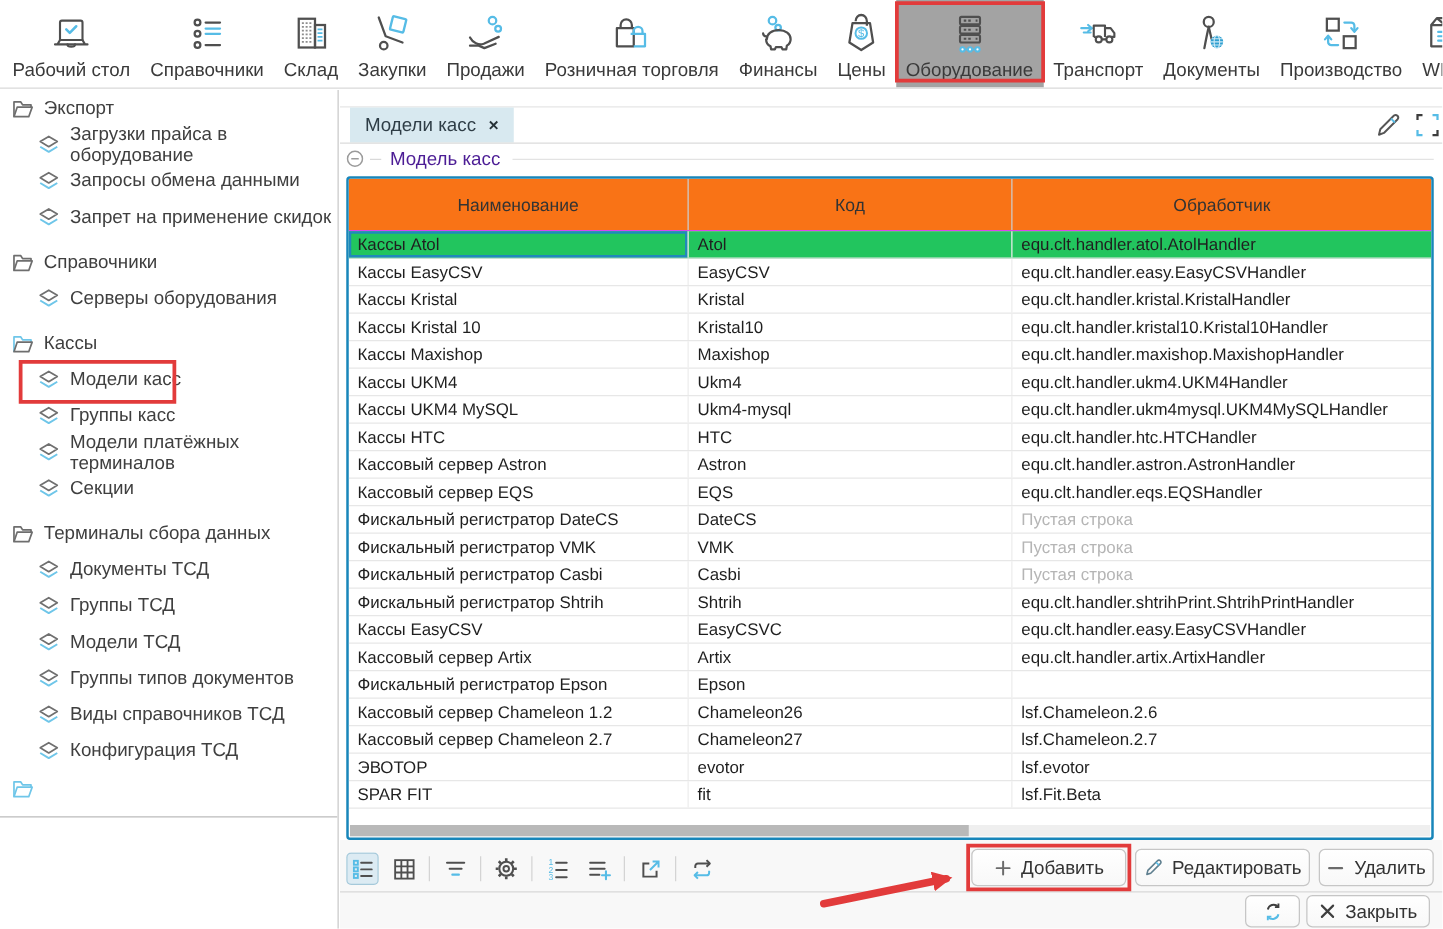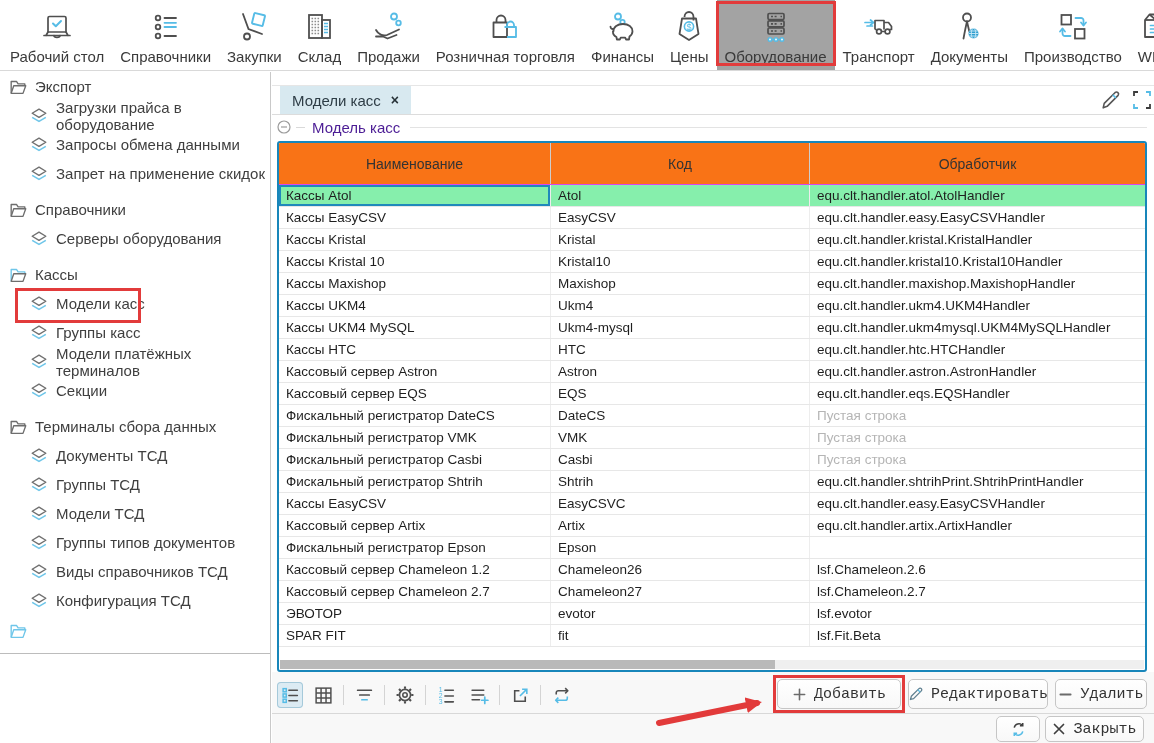--- a/index.html
+++ b/index.html
@@ -43,33 +43,33 @@
   .gh-line{flex:1;height:1px;background:#e3e3e3;margin-left:8px}
 
   
   #table{position:absolute;left:5px;top:69px;width:870px;height:531px;border:2px solid #1886ba;border-radius:3px;background:#fff;overflow:hidden}
   .thead{display:grid;grid-template-columns:272px 259px 1fr;height:42px;background:#f97316;border-bottom:1px solid #d946ef}
   .th{display:flex;align-items:center;justify-content:center;font-size:14px;color:#333;border-right:1px solid #cdcdcd;cursor:pointer}
   .th:last-child{border-right:none}
   .trow{display:grid;grid-template-columns:272px 259px 1fr;height:22px;border-bottom:1px solid #e7e7e7;font-size:13.5px;color:#1f1f1f;cursor:pointer}
   .td{display:flex;align-items:center;padding:0 7px;border-right:1px solid #ededed;overflow:hidden;white-space:nowrap}
   .td:last-child{border-right:none}
-  .trow.selected{background:#86efac}
+  .trow.selected{background:#22c55e}
   .trow.selected .td:first-child{box-shadow:inset 0 0 0 2px #2089bb}
   .td.placeholder{color:#b5b5b5}
   #hscroll{position:absolute;left:1px;right:1px;bottom:1px;height:9px;background:#efefef}
   #hscroll .thumb{position:absolute;left:0;top:0;height:9px;width:495px;background:#b9b9b9}
 
   
   #btoolbar{position:absolute;left:5px;top:608px;height:30px;display:flex;align-items:center;gap:7px}
   .sep{width:1px;height:20px;background:#d4d4d4}
   .tbtn-icon{width:26px;height:26px;display:flex;align-items:center;justify-content:center;border-radius:4px;cursor:pointer}
   .tbtn-icon.active{background:#dcebf3;box-shadow:inset 0 0 0 1px #a5c9da}
 
-  .btn{position:absolute;height:30px;background:linear-gradient(#ffffff,#f8f8f8);border:1px solid #c6c6c6;border-radius:5px;display:flex;align-items:center;justify-content:center;gap:7px;font-size:15px;color:#333;cursor:pointer;font-family:Liberation Mono, monospace}
+  .btn{position:absolute;height:30px;background:linear-gradient(#ffffff,#f8f8f8);border:1px solid #c6c6c6;border-radius:5px;display:flex;align-items:center;justify-content:center;gap:7px;font-size:15px;color:#333;cursor:pointer;font-family:Liberation Sans, sans-serif}
   #btn-add{left:505px;top:607px;width:124px}
   #btn-edit{left:636px;top:607px;width:140px}
   #btn-del{left:783px;top:607px;width:92px}
   #red-box-add{position:absolute;left:501px;top:603px;width:132px;height:38px;border:3px solid #e23b3b;pointer-events:none;z-index:5}
   #annotation-arrow{position:absolute;left:375px;top:620px;z-index:5;pointer-events:none}
   #bottom-line{position:absolute;left:0;top:641px;right:0;height:1px;background:#d8d8d8}
   #btn-refresh{left:724px;top:644px;width:44px;height:26px}
   #btn-close{left:773px;top:644px;width:99px;height:26px}
   .bicon{display:flex;align-items:center}
 </style>
@@ -106,41 +106,41 @@
               <path d="M16.5 12.8 H28"></path>
               <path d="M16.5 17 H28"></path>
             </g>
           </svg>
         </span>
         <span class="rlabel">Справочники</span>
       </div>
       <div class="ribbon-item">
         <span class="ricon">
           <svg width="36" height="34" viewBox="0 0 36 34">
+            <g fill="none" stroke="#4f4f4f" stroke-width="1.8">
+              <rect x="8" y="5" width="13" height="23"></rect>
+              <rect x="21" y="10" width="8" height="18"></rect>
+            </g>
+            <path d="M10.5 8.5 h8 M10.5 11.5 h8 M10.5 14.5 h8 M10.5 17.5 h8 M10.5 20.5 h8 M10.5 23.5 h8" stroke="#8d8d8d" stroke-width="1.3" stroke-dasharray="1.6 1.4" fill="none"></path>
+            <path d="M23 13.5 h4 M23 16.5 h4 M23 19.5 h4 M23 22.5 h4" stroke="#56bce6" stroke-width="1.5" fill="none"></path>
+          </svg>
+        </span>
+        <span class="rlabel">Склад</span>
+      </div>
+      <div class="ribbon-item">
+        <span class="ricon">
+          <svg width="36" height="34" viewBox="0 0 36 34">
             <rect x="17" y="4" width="11" height="11" rx="1" transform="rotate(14 22.5 9.5)" fill="none" stroke="#56bce6" stroke-width="1.9"></rect>
             <g fill="none" stroke="#4f4f4f" stroke-width="1.8" stroke-linecap="round">
               <path d="M7 4 l5.5 15 L26 24"></path>
               <circle cx="11" cy="26.5" r="3"></circle>
             </g>
           </svg>
         </span>
         <span class="rlabel">Закупки</span>
-      </div>
-      <div class="ribbon-item">
-        <span class="ricon">
-          <svg width="36" height="34" viewBox="0 0 36 34">
-            <g fill="none" stroke="#4f4f4f" stroke-width="1.8">
-              <rect x="8" y="5" width="13" height="23"></rect>
-              <rect x="21" y="10" width="8" height="18"></rect>
-            </g>
-            <path d="M10.5 8.5 h8 M10.5 11.5 h8 M10.5 14.5 h8 M10.5 17.5 h8 M10.5 20.5 h8 M10.5 23.5 h8" stroke="#8d8d8d" stroke-width="1.3" stroke-dasharray="1.6 1.4" fill="none"></path>
-            <path d="M23 13.5 h4 M23 16.5 h4 M23 19.5 h4 M23 22.5 h4" stroke="#56bce6" stroke-width="1.5" fill="none"></path>
-          </svg>
-        </span>
-        <span class="rlabel">Склад</span>
       </div>
       <div class="ribbon-item">
         <span class="ricon">
           <svg width="36" height="34" viewBox="0 0 36 34">
             <g fill="none" stroke="#56bce6" stroke-width="1.8">
               <circle cx="23" cy="6.5" r="3"></circle>
               <circle cx="27.5" cy="13" r="2.3"></circle>
             </g>
             <g fill="none" stroke="#4f4f4f" stroke-width="1.8" stroke-linecap="round" stroke-linejoin="round">
               <path d="M5 20 c2 4 7 6.5 11 5 l12-5.5"></path>

